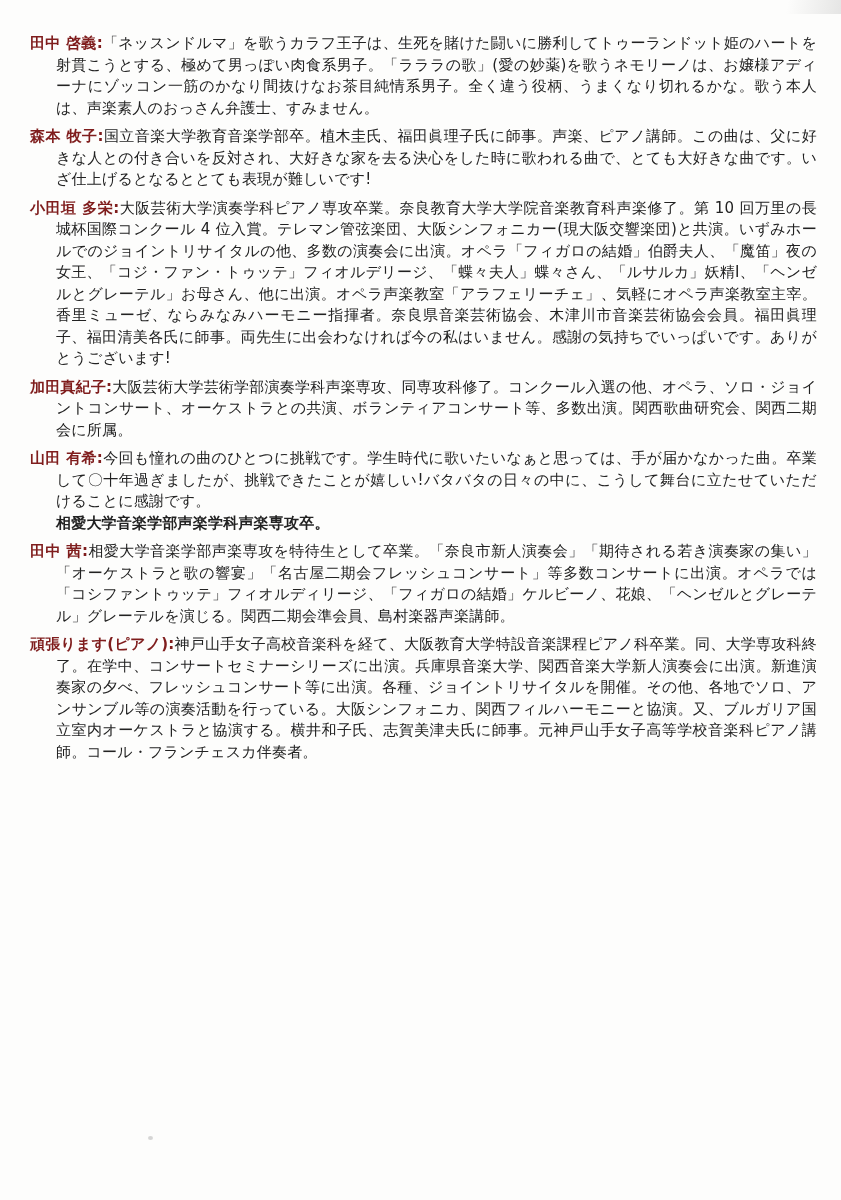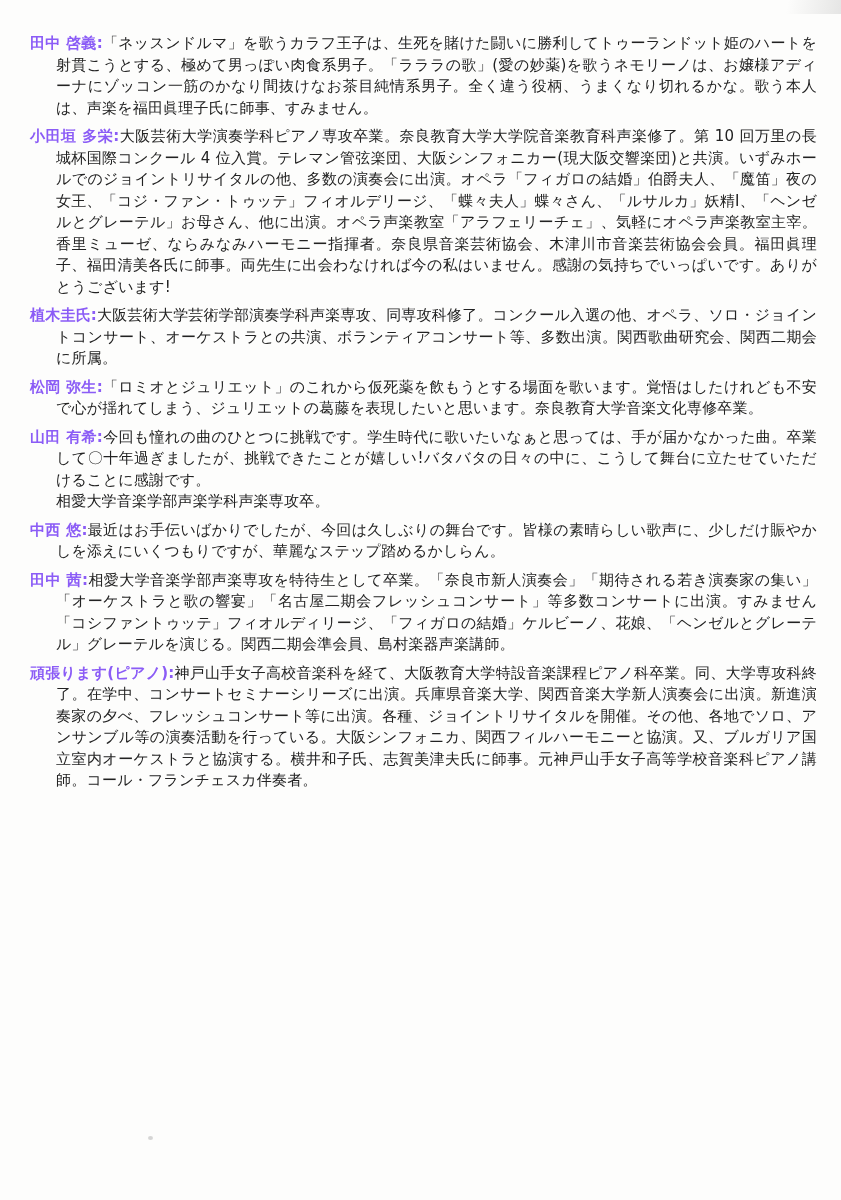--- a/index.html
+++ b/index.html
@@ -33,62 +33,62 @@
     line-height: 21.5px;
     
     padding-left: 26px;
     text-indent: -26px;
     text-align: justify;
     letter-spacing: 0.2px;
     color: #222222;
   }
   .pname {
     font-weight: bold;
-    color: #8b5cf6;
+    color: #7f1d1d;
   }
   .pline2 {
     display: block;
     text-indent: 0;
+    font-weight: bold;
   }
   .scan-speck {
     position: absolute;
     left: 148px;
     top: 1136px;
     width: 5px;
     height: 4px;
     background: rgba(110,110,110,0.28);
     border-radius: 50%;
   }
 </style>
 </head>
 <body>
 
 <div class="page">
 
   <section>
 
-    <p class="profile"><span class="pname">田中 啓義:</span><span class="ptext">「ネッスンドルマ」を歌うカラフ王子は、生死を賭けた闘いに勝利してトゥーランドット姫のハートを射貫こうとする、極めて男っぽい肉食系男子。「ラララの歌」(愛の妙薬)を歌うネモリーノは、お嬢様アディーナにゾッコン一筋のかなり間抜けなお茶目純情系男子。全く違う役柄、うまくなり切れるかな。歌う本人は、声楽を福田眞理子氏に師事、すみません。</span></p>
+    <p class="profile"><span class="pname">田中 啓義:</span><span class="ptext">「ネッスンドルマ」を歌うカラフ王子は、生死を賭けた闘いに勝利してトゥーランドット姫のハートを射貫こうとする、極めて男っぽい肉食系男子。「ラララの歌」(愛の妙薬)を歌うネモリーノは、お嬢様アディーナにゾッコン一筋のかなり間抜けなお茶目純情系男子。全く違う役柄、うまくなり切れるかな。歌う本人は、声楽素人のおっさん弁護士、すみません。</span></p>
 
+    <p class="profile"><span class="pname">森本 牧子:</span><span class="ptext">国立音楽大学教育音楽学部卒。植木圭氏、福田眞理子氏に師事。声楽、ピアノ講師。この曲は、父に好きな人との付き合いを反対され、大好きな家を去る決心をした時に歌われる曲で、とても大好きな曲です。いざ仕上げるとなるととても表現が難しいです!</span></p>
 
 
     <p class="profile"><span class="pname">小田垣 多栄:</span><span class="ptext">大阪芸術大学演奏学科ピアノ専攻卒業。奈良教育大学大学院音楽教育科声楽修了。第 10 回万里の長城杯国際コンクール 4 位入賞。テレマン管弦楽団、大阪シンフォニカー(現大阪交響楽団)と共演。いずみホールでのジョイントリサイタルの他、多数の演奏会に出演。オペラ「フィガロの結婚」伯爵夫人、「魔笛」夜の女王、「コジ・ファン・トゥッテ」フィオルデリージ、「蝶々夫人」蝶々さん、「ルサルカ」妖精Ⅰ、「ヘンゼルとグレーテル」お母さん、他に出演。オペラ声楽教室「アラフェリーチェ」、気軽にオペラ声楽教室主宰。香里ミューゼ、ならみなみハーモニー指揮者。奈良県音楽芸術協会、木津川市音楽芸術協会会員。福田眞理子、福田清美各氏に師事。両先生に出会わなければ今の私はいません。感謝の気持ちでいっぱいです。ありがとうございます!</span></p>
 
 
 
-    <p class="profile"><span class="pname">植木圭氏:</span><span class="ptext">大阪芸術大学芸術学部演奏学科声楽専攻、同専攻科修了。コンクール入選の他、オペラ、ソロ・ジョイントコンサート、オーケストラとの共演、ボランティアコンサート等、多数出演。関西歌曲研究会、関西二期会に所属。</span></p>
+    <p class="profile"><span class="pname">加田真紀子:</span><span class="ptext">大阪芸術大学芸術学部演奏学科声楽専攻、同専攻科修了。コンクール入選の他、オペラ、ソロ・ジョイントコンサート、オーケストラとの共演、ボランティアコンサート等、多数出演。関西歌曲研究会、関西二期会に所属。</span></p>
 
-    <p class="profile"><span class="pname">松岡 弥生:</span><span class="ptext">「ロミオとジュリエット」のこれから仮死薬を飲もうとする場面を歌います。覚悟はしたけれども不安で心が揺れてしまう、ジュリエットの葛藤を表現したいと思います。奈良教育大学音楽文化専修卒業。</span></p>
 
     <p class="profile"><span class="pname">山田 有希:</span><span class="ptext">今回も憧れの曲のひとつに挑戦です。学生時代に歌いたいなぁと思っては、手が届かなかった曲。卒業して〇十年過ぎましたが、挑戦できたことが嬉しい!バタバタの日々の中に、こうして舞台に立たせていただけることに感謝です。</span><span class="pline2">相愛大学音楽学部声楽学科声楽専攻卒。</span></p>
 
-    <p class="profile"><span class="pname">中西 悠:</span><span class="ptext">最近はお手伝いばかりでしたが、今回は久しぶりの舞台です。皆様の素晴らしい歌声に、少しだけ賑やかしを添えにいくつもりですが、華麗なステップ踏めるかしらん。</span></p>
 
 
 
-    <p class="profile"><span class="pname">田中 茜:</span><span class="ptext">相愛大学音楽学部声楽専攻を特待生として卒業。「奈良市新人演奏会」「期待される若き演奏家の集い」「オーケストラと歌の響宴」「名古屋二期会フレッシュコンサート」等多数コンサートに出演。すみません「コシファントゥッテ」フィオルディリージ、「フィガロの結婚」ケルビーノ、花娘、「ヘンゼルとグレーテル」グレーテルを演じる。関西二期会準会員、島村楽器声楽講師。</span></p>
+    <p class="profile"><span class="pname">田中 茜:</span><span class="ptext">相愛大学音楽学部声楽専攻を特待生として卒業。「奈良市新人演奏会」「期待される若き演奏家の集い」「オーケストラと歌の響宴」「名古屋二期会フレッシュコンサート」等多数コンサートに出演。オペラでは「コシファントゥッテ」フィオルディリージ、「フィガロの結婚」ケルビーノ、花娘、「ヘンゼルとグレーテル」グレーテルを演じる。関西二期会準会員、島村楽器声楽講師。</span></p>
 
     <p class="profile"><span class="pname">頑張ります(ピアノ):</span><span class="ptext">神戸山手女子高校音楽科を経て、大阪教育大学特設音楽課程ピアノ科卒業。同、大学専攻科終了。在学中、コンサートセミナーシリーズに出演。兵庫県音楽大学、関西音楽大学新人演奏会に出演。新進演奏家の夕べ、フレッシュコンサート等に出演。各種、ジョイントリサイタルを開催。その他、各地でソロ、アンサンブル等の演奏活動を行っている。大阪シンフォニカ、関西フィルハーモニーと協演。又、ブルガリア国立室内オーケストラと協演する。横井和子氏、志賀美津夫氏に師事。元神戸山手女子高等学校音楽科ピアノ講師。コール・フランチェスカ伴奏者。</span></p>
 
   </section>
 
 </div>
 
 <div class="scan-speck"></div>
 
 </body></html>

